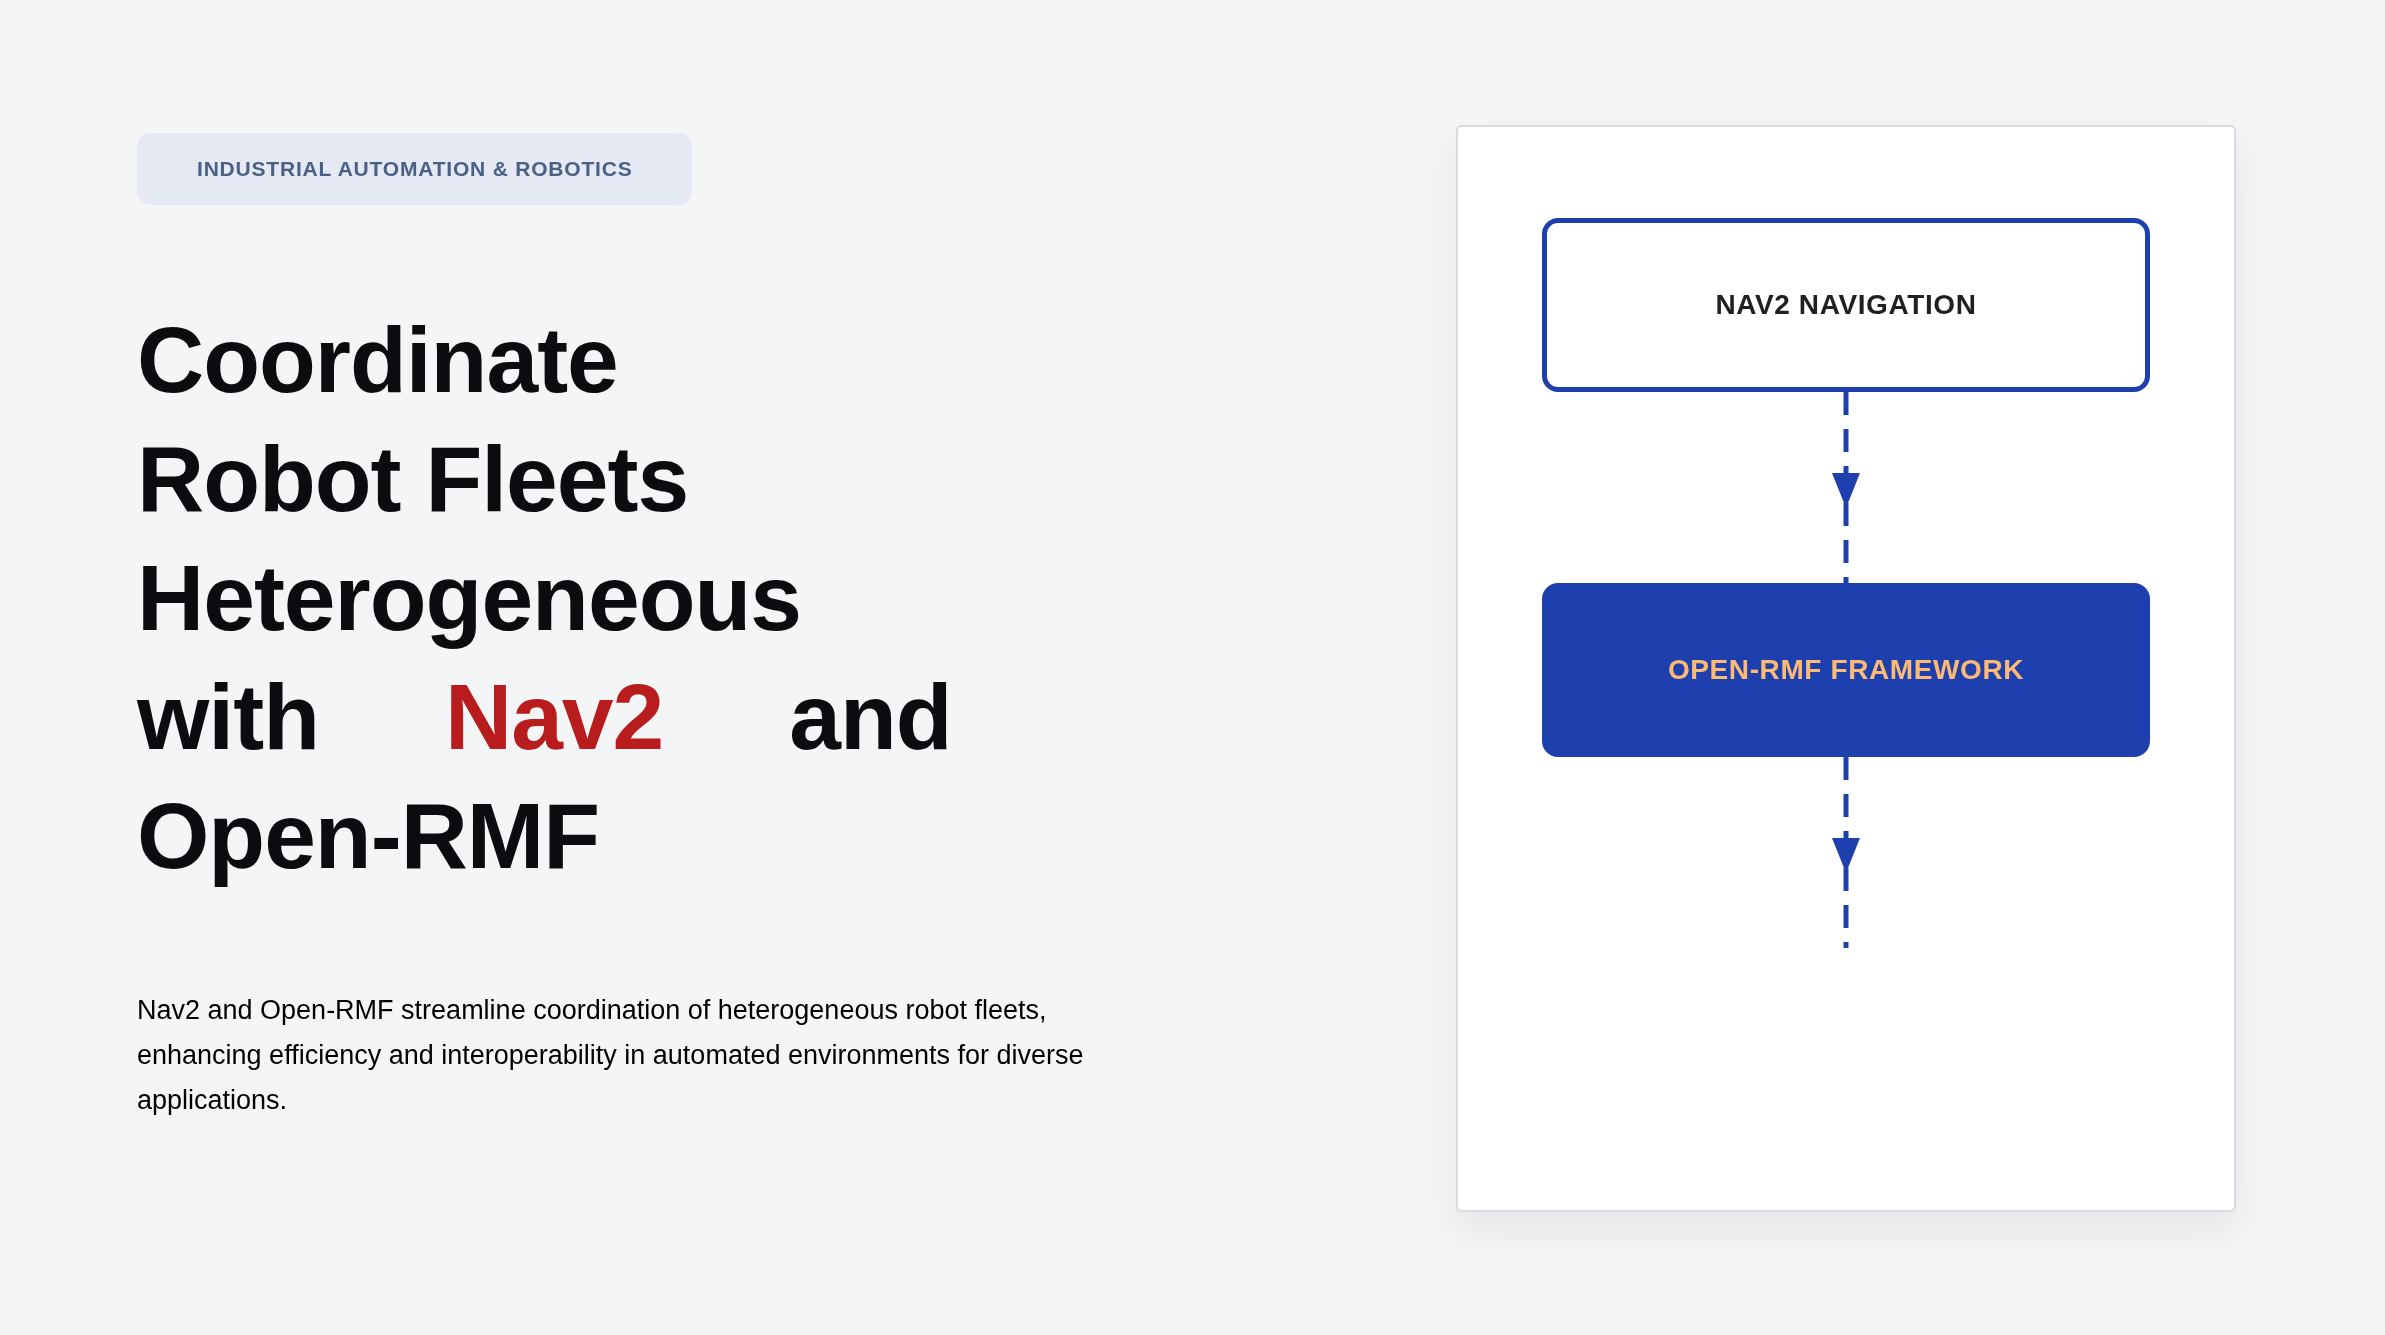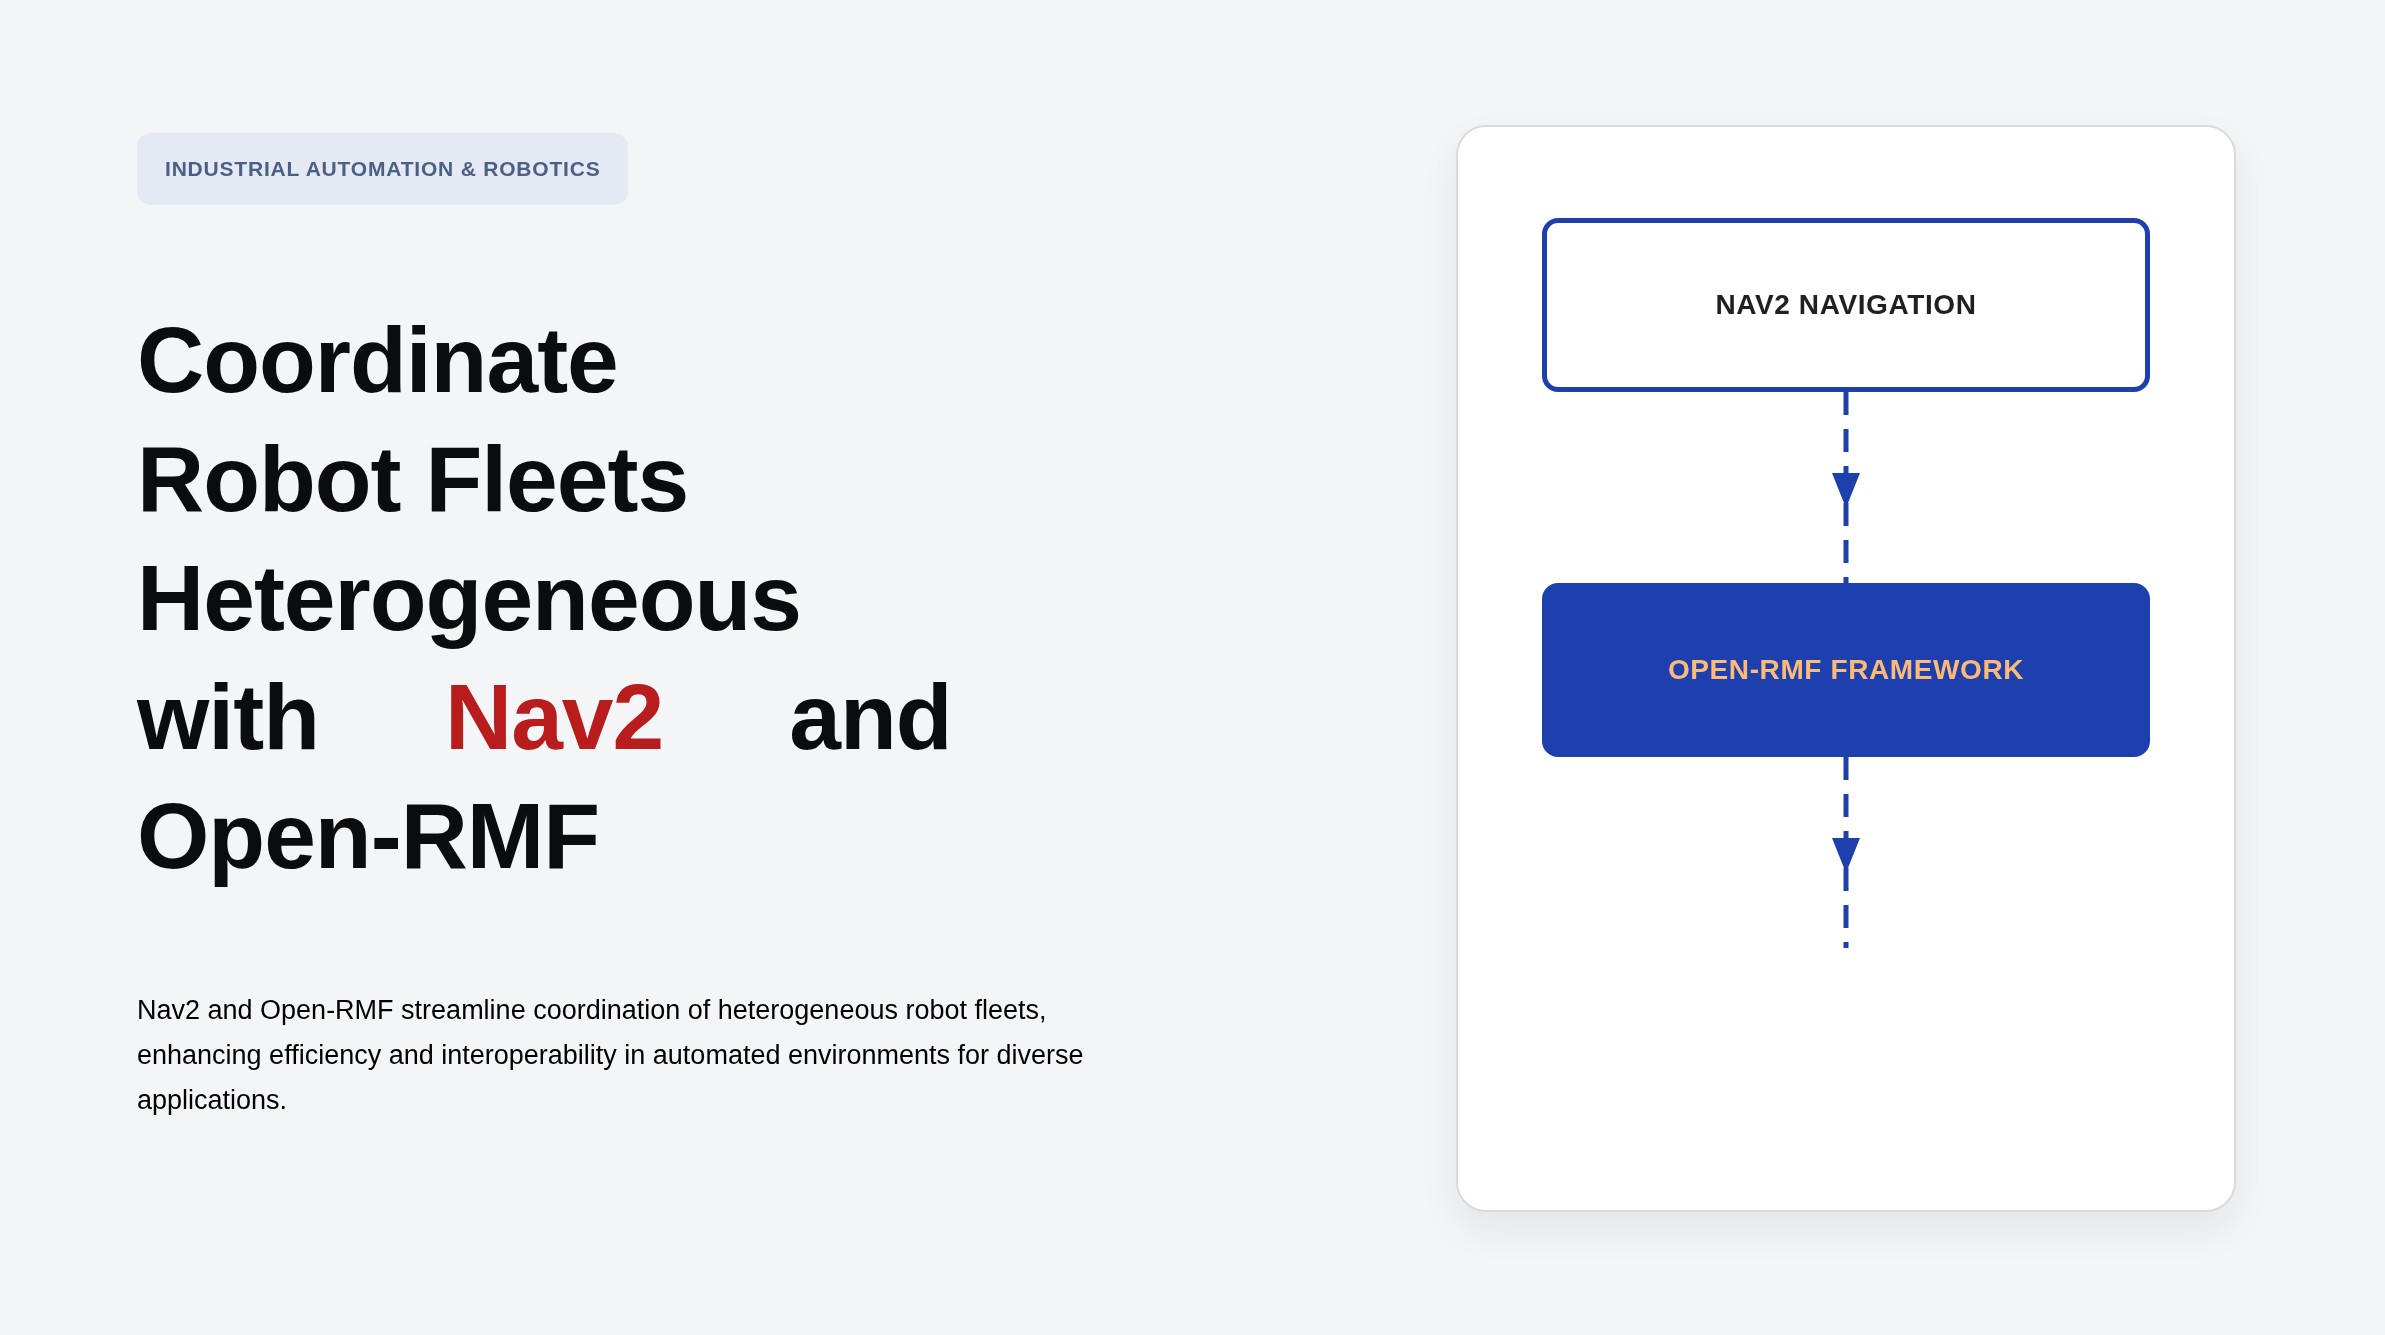--- a/index.html
+++ b/index.html
@@ -29,21 +29,21 @@
 
   .badge {
     display: inline-block;
     background: #e4e9f4;
     color: #4a6084;
     font-size: 21px;
     font-weight: bold;
     letter-spacing: 0.8px;
     line-height: 72px;
     height: 72px;
-    padding: 0 28px;
+    padding: 0 60px;
     border-radius: 14px;
     white-space: nowrap;
   }
 
   .headline {
     margin-top: 96px;
     font-size: 93px;
     font-weight: bold;
     font-stretch: condensed;
     letter-spacing: -1px;
@@ -67,21 +67,21 @@
 
   
   .diagram-card {
     position: absolute;
     left: 1456px;
     top: 125px;
     width: 780px;
     height: 1087px;
     background: #ffffff;
     border: 2px solid #d9dadd;
-    border-radius: 30px;
+    border-radius: 6px;
     box-shadow: 0 18px 38px rgba(20, 30, 60, 0.07);
     display: flex;
     flex-direction: column;
     align-items: center;
     padding-top: 91px;
   }
 
   .flow-node {
     width: 608px;
     height: 174px;

